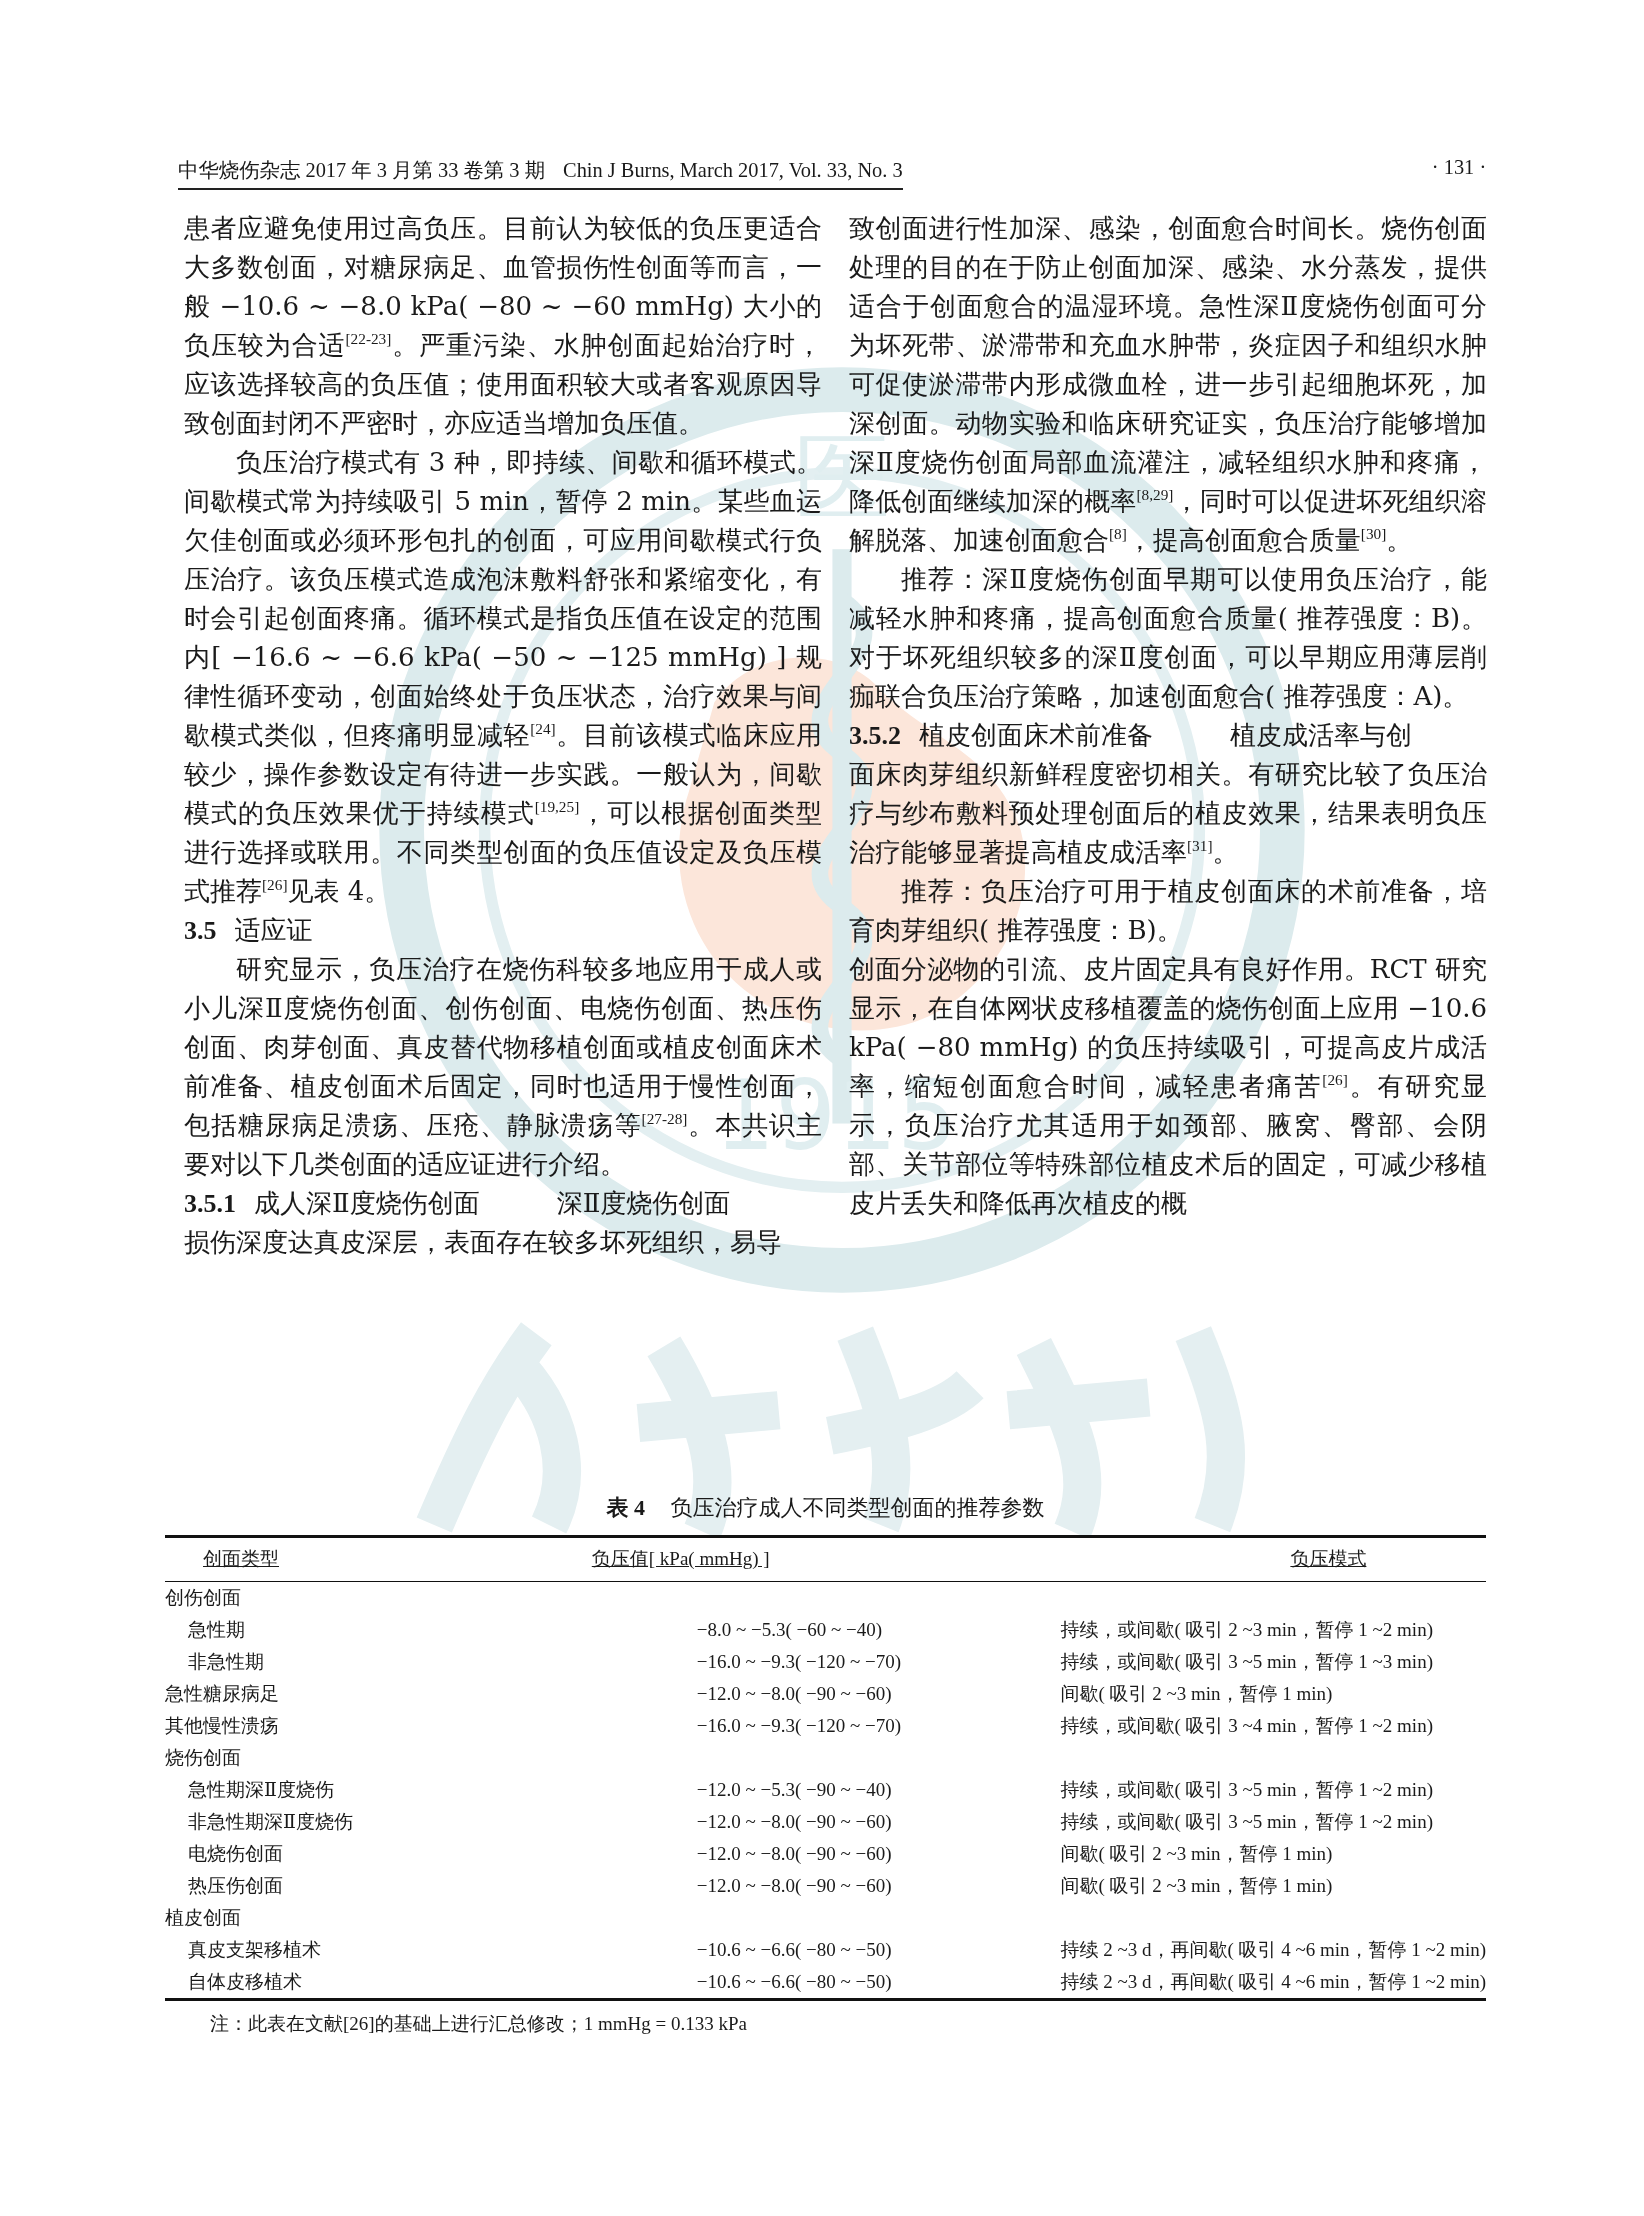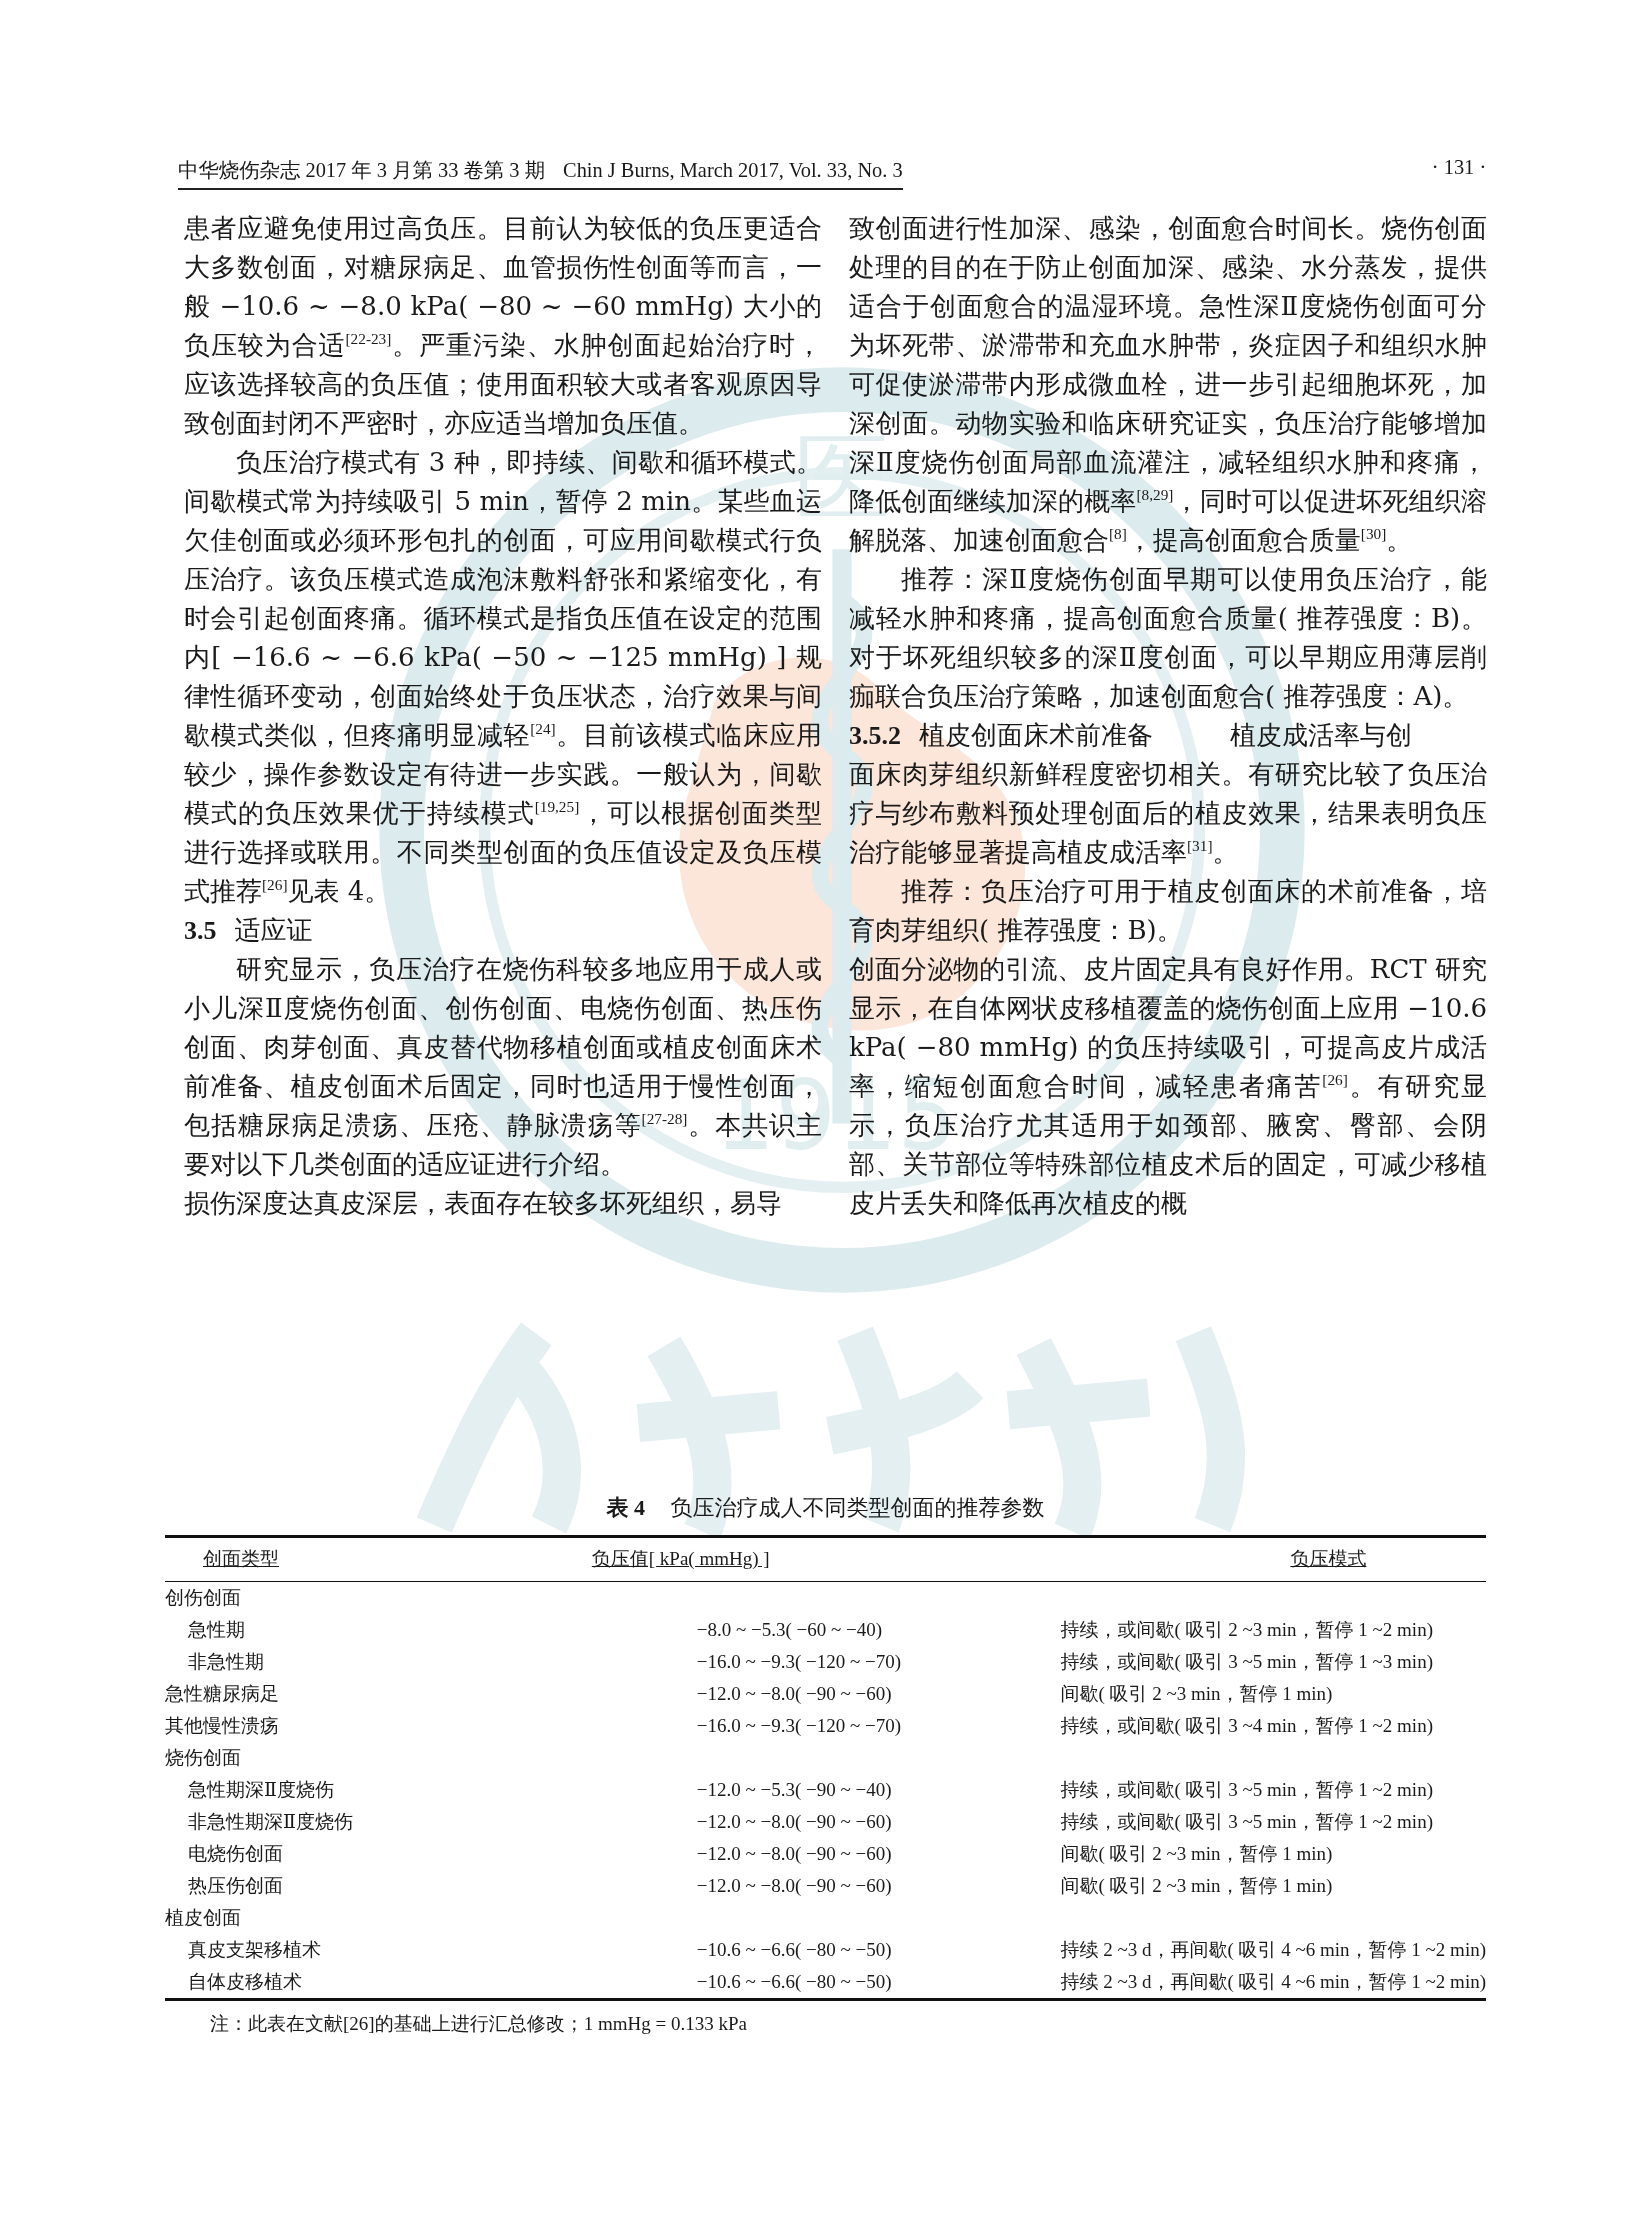--- a/index.html
+++ b/index.html
@@ -79,20 +79,21 @@
     <span>中华烧伤杂志 2017 年 3 月第 33 卷第 3 期</span><span class="en">Chin J Burns, March 2017, Vol. 33, No. 3</span>
   </div>
   <div class="page-num">· 131 ·</div>
 </div>
 
 <div class="col left">
   <p class="noindent"><span>患者应避免使用过高负压。目前认为较低的负压更适合大多数创面，对糖尿病足、血管损伤性创面等而言，一般 −10.6 ~ −8.0 kPa( −80 ~ −60 mmHg) 大小的负压较为合适</span><sup>[22-23]</sup><span>。严重污染、水肿创面起始治疗时，应该选择较高的负压值；使用面积较大或者客观原因导致创面封闭不严密时，亦应适当增加负压值。</span></p>
   <p><span>负压治疗模式有 3 种，即持续、间歇和循环模式。间歇模式常为持续吸引 5 min，暂停 2 min。某些血运欠佳创面或必须环形包扎的创面，可应用间歇模式行负压治疗。该负压模式造成泡沫敷料舒张和紧缩变化，有时会引起创面疼痛。循环模式是指负压值在设定的范围内[ −16.6 ~ −6.6 kPa( −50 ~ −125 mmHg) ] 规律性循环变动，创面始终处于负压状态，治疗效果与间歇模式类似，但疼痛明显减轻</span><sup>[24]</sup><span>。目前该模式临床应用较少，操作参数设定有待进一步实践。一般认为，间歇模式的负压效果优于持续模式</span><sup>[19,25]</sup><span>，可以根据创面类型进行选择或联用。不同类型创面的负压值设定及负压模式推荐</span><sup>[26]</sup><span>见表 4。</span></p>
   <div class="heading"><span class="num">3.5</span><span>适应证</span></div>
   <p><span>研究显示，负压治疗在烧伤科较多地应用于成人或小儿深Ⅱ度烧伤创面、创伤创面、电烧伤创面、热压伤创面、肉芽创面、真皮替代物移植创面或植皮创面床术前准备、植皮创面术后固定，同时也适用于慢性创面，包括糖尿病足溃疡、压疮、静脉溃疡等</span><sup>[27-28]</sup><span>。本共识主要对以下几类创面的适应证进行介绍。</span></p>
+  <div class="heading"><span class="num">3.5.1</span><span>成人深Ⅱ度烧伤创面</span><span class="gap"></span><span>深Ⅱ度烧伤创面</span></div>
   <p class="noindent">损伤深度达真皮深层，表面存在较多坏死组织，易导</p>
 </div>
 
 <div class="col right">
   <p class="noindent"><span>致创面进行性加深、感染，创面愈合时间长。烧伤创面处理的目的在于防止创面加深、感染、水分蒸发，提供适合于创面愈合的温湿环境。急性深Ⅱ度烧伤创面可分为坏死带、淤滞带和充血水肿带，炎症因子和组织水肿可促使淤滞带内形成微血栓，进一步引起细胞坏死，加深创面。动物实验和临床研究证实，负压治疗能够增加深Ⅱ度烧伤创面局部血流灌注，减轻组织水肿和疼痛，降低创面继续加深的概率</span><sup>[8,29]</sup><span>，同时可以促进坏死组织溶解脱落、加速创面愈合</span><sup>[8]</sup><span>，提高创面愈合质量</span><sup>[30]</sup><span>。</span></p>
   <p>推荐：深Ⅱ度烧伤创面早期可以使用负压治疗，能减轻水肿和疼痛，提高创面愈合质量( 推荐强度：B)。对于坏死组织较多的深Ⅱ度创面，可以早期应用薄层削痂联合负压治疗策略，加速创面愈合( 推荐强度：A)。</p>
   <div class="heading"><span class="num">3.5.2</span><span>植皮创面床术前准备</span><span class="gap"></span><span>植皮成活率与创</span></div>
   <p class="noindent"><span>面床肉芽组织新鲜程度密切相关。有研究比较了负压治疗与纱布敷料预处理创面后的植皮效果，结果表明负压治疗能够显著提高植皮成活率</span><sup>[31]</sup><span>。</span></p>
   <p>推荐：负压治疗可用于植皮创面床的术前准备，培育肉芽组织( 推荐强度：B)。</p>
   <p class="noindent"><span>创面分泌物的引流、皮片固定具有良好作用。RCT 研究显示，在自体网状皮移植覆盖的烧伤创面上应用 −10.6 kPa( −80 mmHg) 的负压持续吸引，可提高皮片成活率，缩短创面愈合时间，减轻患者痛苦</span><sup>[26]</sup><span>。有研究显示，负压治疗尤其适用于如颈部、腋窝、臀部、会阴部、关节部位等特殊部位植皮术后的固定，可减少移植皮片丢失和降低再次植皮的概</span></p>

